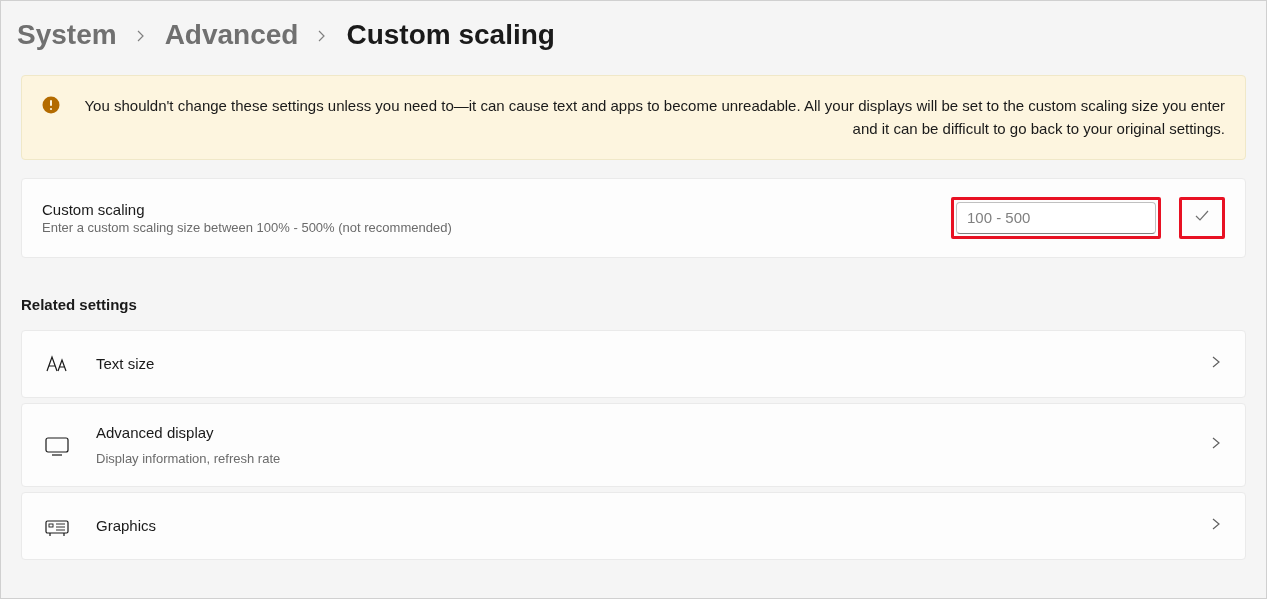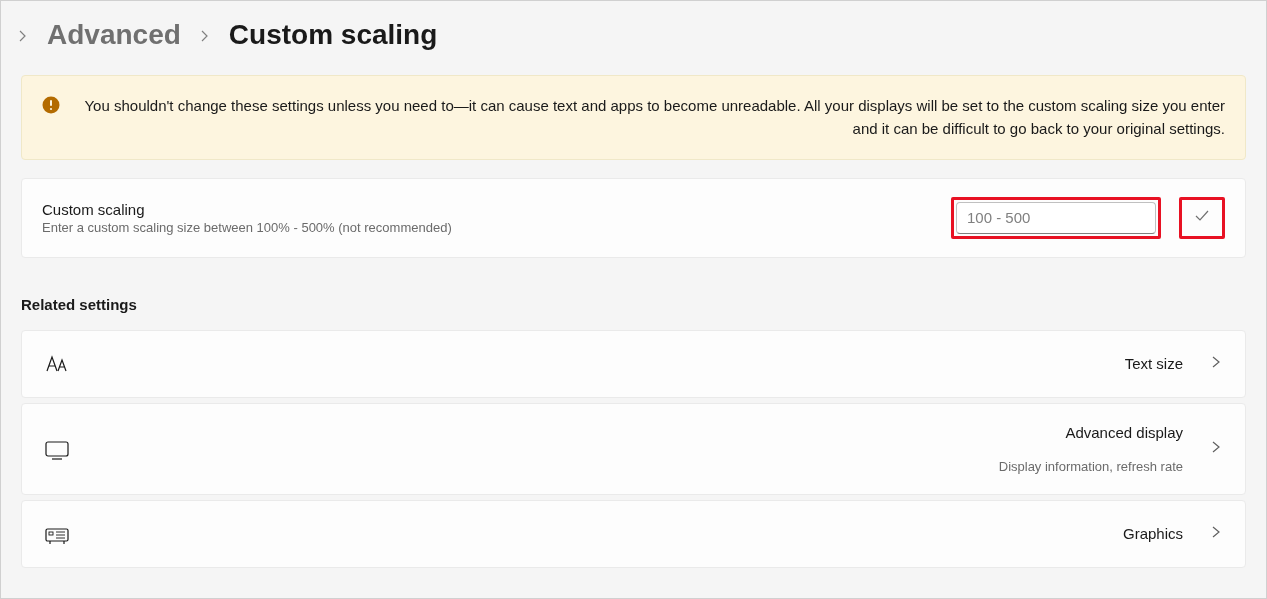--- a/index.html
+++ b/index.html
@@ -136,57 +136,57 @@
     .related-card {
       background: #fdfdfd;
       border: 1px solid #eaeaea;
       border-radius: 4px;
       margin: 0 4px 5px 4px;
       display: flex;
       align-items: center;
       padding: 20px 22px;
       gap: 26px;
       cursor: pointer;
-      text-align: right;
     }
     .related-icon {
       width: 26px;
       height: 26px;
       display: flex;
       align-items: center;
       justify-content: center;
       flex-shrink: 0;
     }
     .related-text {
       flex: 1;
     }
     .related-title {
       font-size: 15px;
       color: #1a1a1a;
     }
     .related-subtitle {
       font-size: 13px;
       color: #6b6b6b;
-      margin-top: 18px;
+      margin-top: 10px;
     }
     .chevron {
       flex-shrink: 0;
     }
     .input-row {
       display: flex;
       align-items: center;
       gap: 18px;
       margin-left: auto;
     }
   </style>
 </head>
 <body>
 
 <div class="container">
   <div class="breadcrumb">
+    <span class="breadcrumb-link">System</span>
     <span class="breadcrumb-sep">
       <svg width="12" height="12" viewBox="0 0 12 12">
           <path d="M3 1 L8 6 L3 11" fill="none" stroke="#808080" stroke-width="1.2"></path>
         </svg>
     </span>
     <span class="breadcrumb-link">Advanced</span>
     <span class="breadcrumb-sep">
       <svg width="12" height="12" viewBox="0 0 12 12">
           <path d="M3 1 L8 6 L3 11" fill="none" stroke="#808080" stroke-width="1.2"></path>
         </svg>

